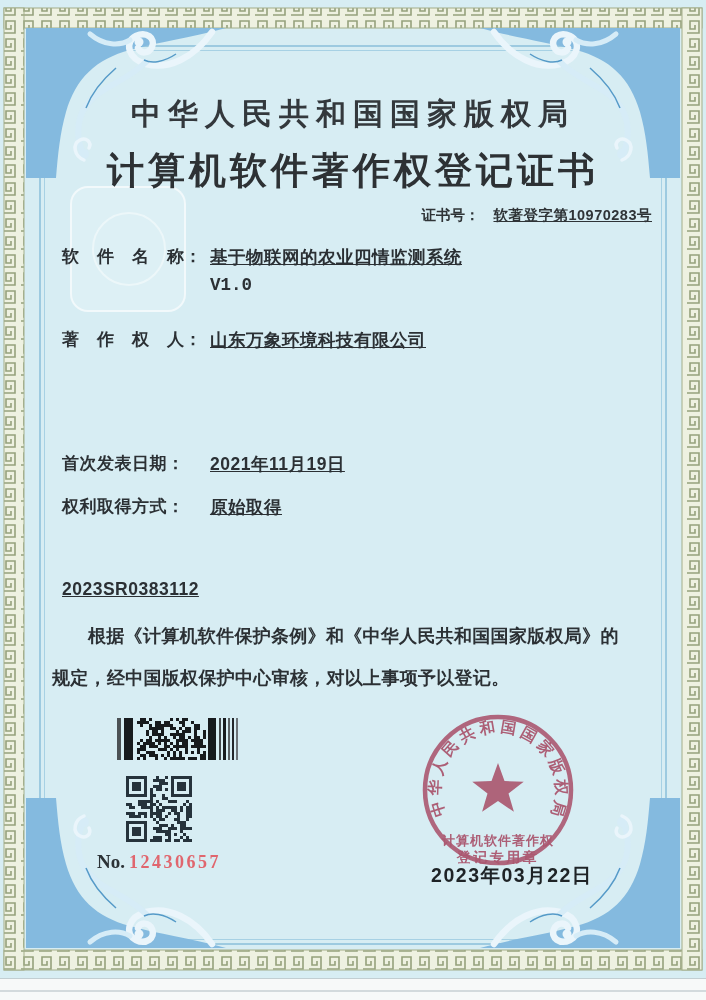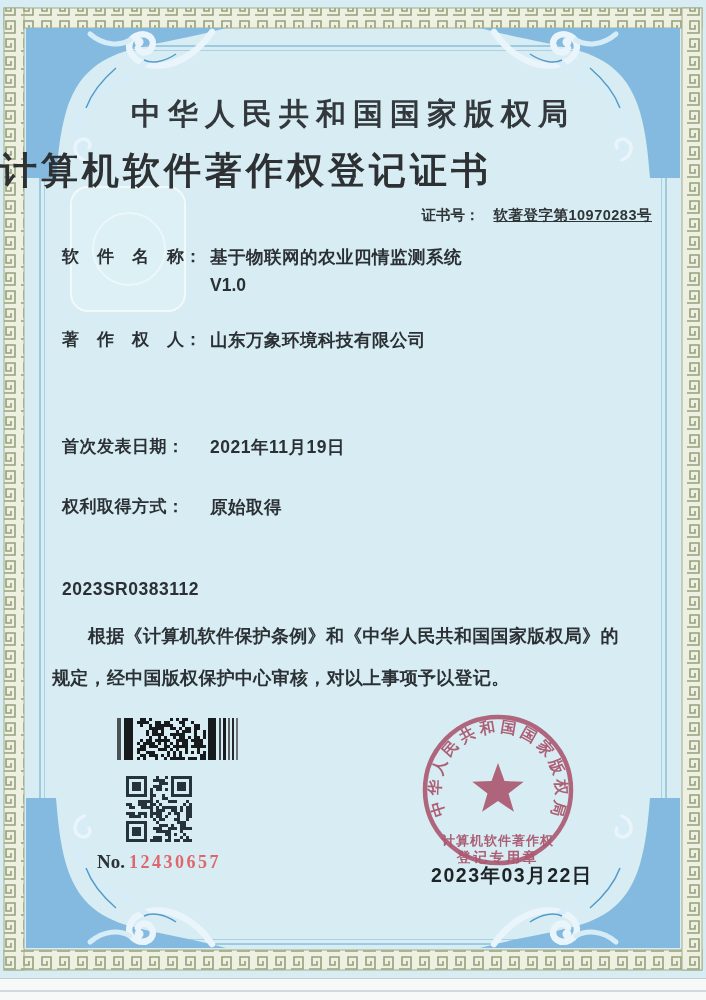--- a/index.html
+++ b/index.html
@@ -2,28 +2,28 @@
 <html><head>
 <meta charset="utf-8">
 <style>
   html,body{margin:0;padding:0;background:#e9edee;}
   .page{position:relative;width:706px;height:1000px;overflow:hidden;background:#a16207;
         font-family:"Liberation Sans",sans-serif;}
   .cert{position:absolute;left:0;top:0;width:706px;height:978px;background:#d7edf3;}
   .decor{position:absolute;left:0;top:0;}
   .authority{position:absolute;left:0;top:94px;width:706px;text-align:center;
              font-size:30px;font-weight:700;letter-spacing:7px;color:#33383c;}
-  .cert-title{position:absolute;left:0;top:146px;width:706px;text-align:left;
+  .cert-title{position:absolute;left:0;top:146px;width:706px;text-align:center;
               font-size:37px;font-weight:700;letter-spacing:4px;color:#2d3134;}
   .cert-no{position:absolute;right:54px;top:206px;font-size:14.5px;font-weight:700;color:#2f3437;}
   .cert-no .val{margin-left:14px;letter-spacing:0.5px;text-decoration:underline;}
   .field-row{position:absolute;left:62px;display:flex;color:#2b3034;}
   .field-label{display:inline-block;width:148px;font-size:17px;font-weight:700;letter-spacing:0.5px;}
-  .field-value{font-size:17.5px;font-weight:600;letter-spacing:0.5px;}
-  .value-line2{position:absolute;left:210px;font-size:17.5px;font-weight:600;color:#2b3034;}
+  .field-value{font-size:17.5px;font-weight:600;letter-spacing:0.5px;text-decoration:underline;}
+  .value-line2{position:absolute;left:210px;font-size:17.5px;font-weight:600;color:#2b3034;font-family:Liberation Mono, monospace;}
   .stmt{position:absolute;font-size:18px;font-weight:600;color:#2b3034;letter-spacing:0.3px;}
   .watermark{position:absolute;left:70px;top:186px;width:112px;height:122px;border-radius:18px;
              border:2px solid rgba(255,255,255,0.6);background:rgba(255,255,255,0.16);}
   .watermark .wm-circle{position:absolute;left:20px;top:24px;width:70px;height:70px;border-radius:50%;
              border:2px solid rgba(255,255,255,0.45);}
   .barcode{position:absolute;left:117px;top:718px;}
   .qrcode{position:absolute;left:126px;top:776px;}
   .serial{position:absolute;left:97px;top:851px;font-size:19px;color:#2c3236;
           font-family:"Liberation Serif",serif;font-weight:600;}
   .serial .num{margin-left:4px;color:#e0666e;letter-spacing:2.5px;font-size:18px;}
@@ -88,21 +88,21 @@
       <span class="field-value">基于物联网的农业四情监测系统</span>
     </div>
     <div class="value-line2" style="top:275px">V1.0</div>
 
     <div class="field-row" style="top:328px">
       <span class="field-label">著　作　权　人：</span>
       <span class="field-value">山东万象环境科技有限公司</span>
     </div>
 
 
-    <div class="field-row" style="top:435px">
+    <div class="field-row" style="top:452px">
       <span class="field-label">首次发表日期：</span>
       <span class="field-value">2021年11月19日</span>
     </div>
 
     <div class="field-row" style="top:495px">
       <span class="field-label">权利取得方式：</span>
       <span class="field-value">原始取得</span>
     </div>
 
 

